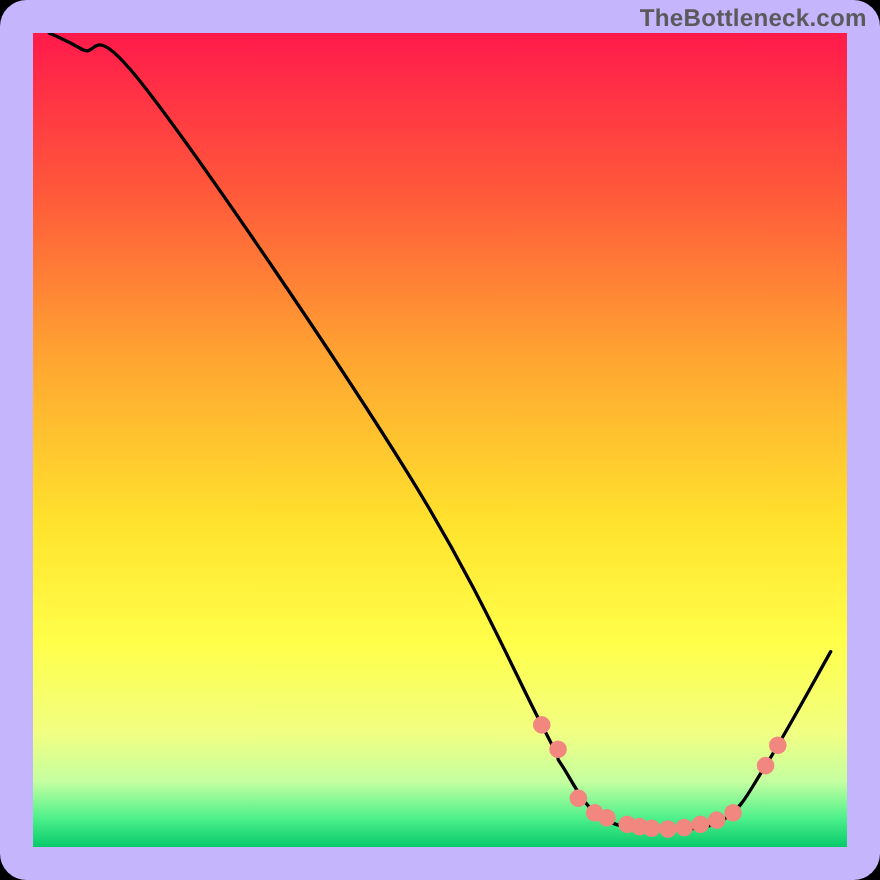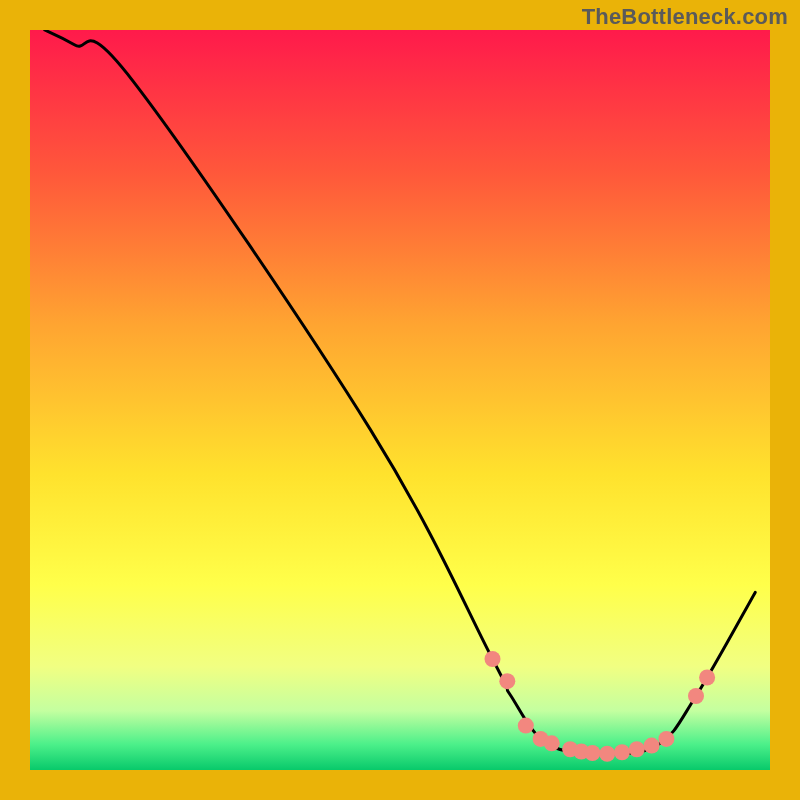--- a/index.html
+++ b/index.html
@@ -1,21 +1,22 @@
 <!DOCTYPE html>
 <html><head>
 <meta charset="utf-8">
 <style>
   * { margin: 0; padding: 0; box-sizing: border-box; }
   html, body { width: 800px; height: 800px; overflow: hidden; background: #000; }
   .frame {
     position: relative;
     width: 800px;
     height: 800px;
-    background: #eab308;
+    background: #c4b5fd;
+    border-radius: 24px;
   }
   .attribution {
     position: absolute;
     top: 4px;
     right: 12px;
     font-family: Arial, Helvetica, sans-serif;
     font-size: 22px;
     font-weight: 600;
     color: #5a5a5a;
     letter-spacing: 0.2px;

